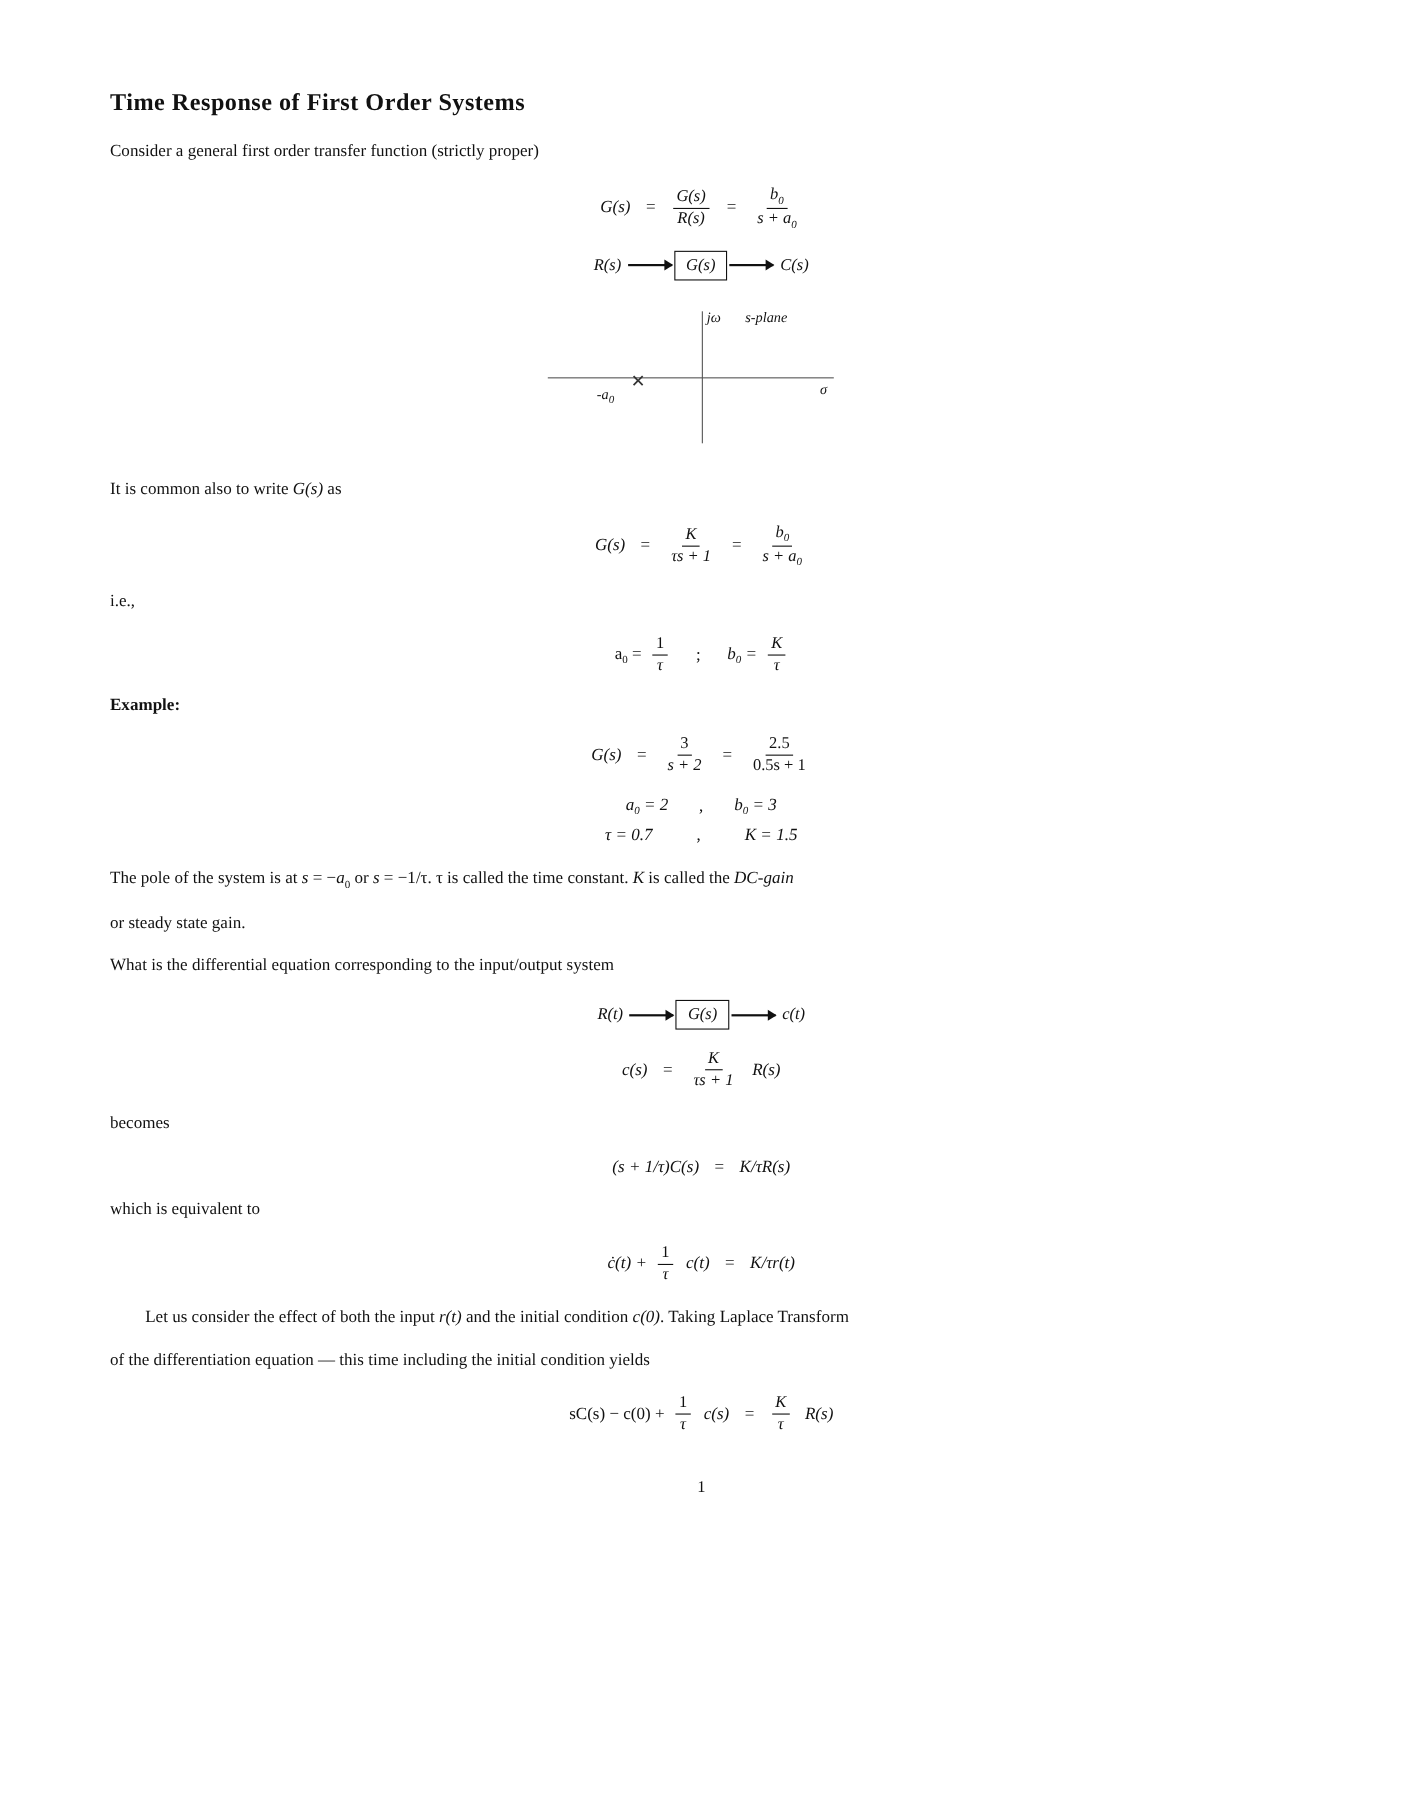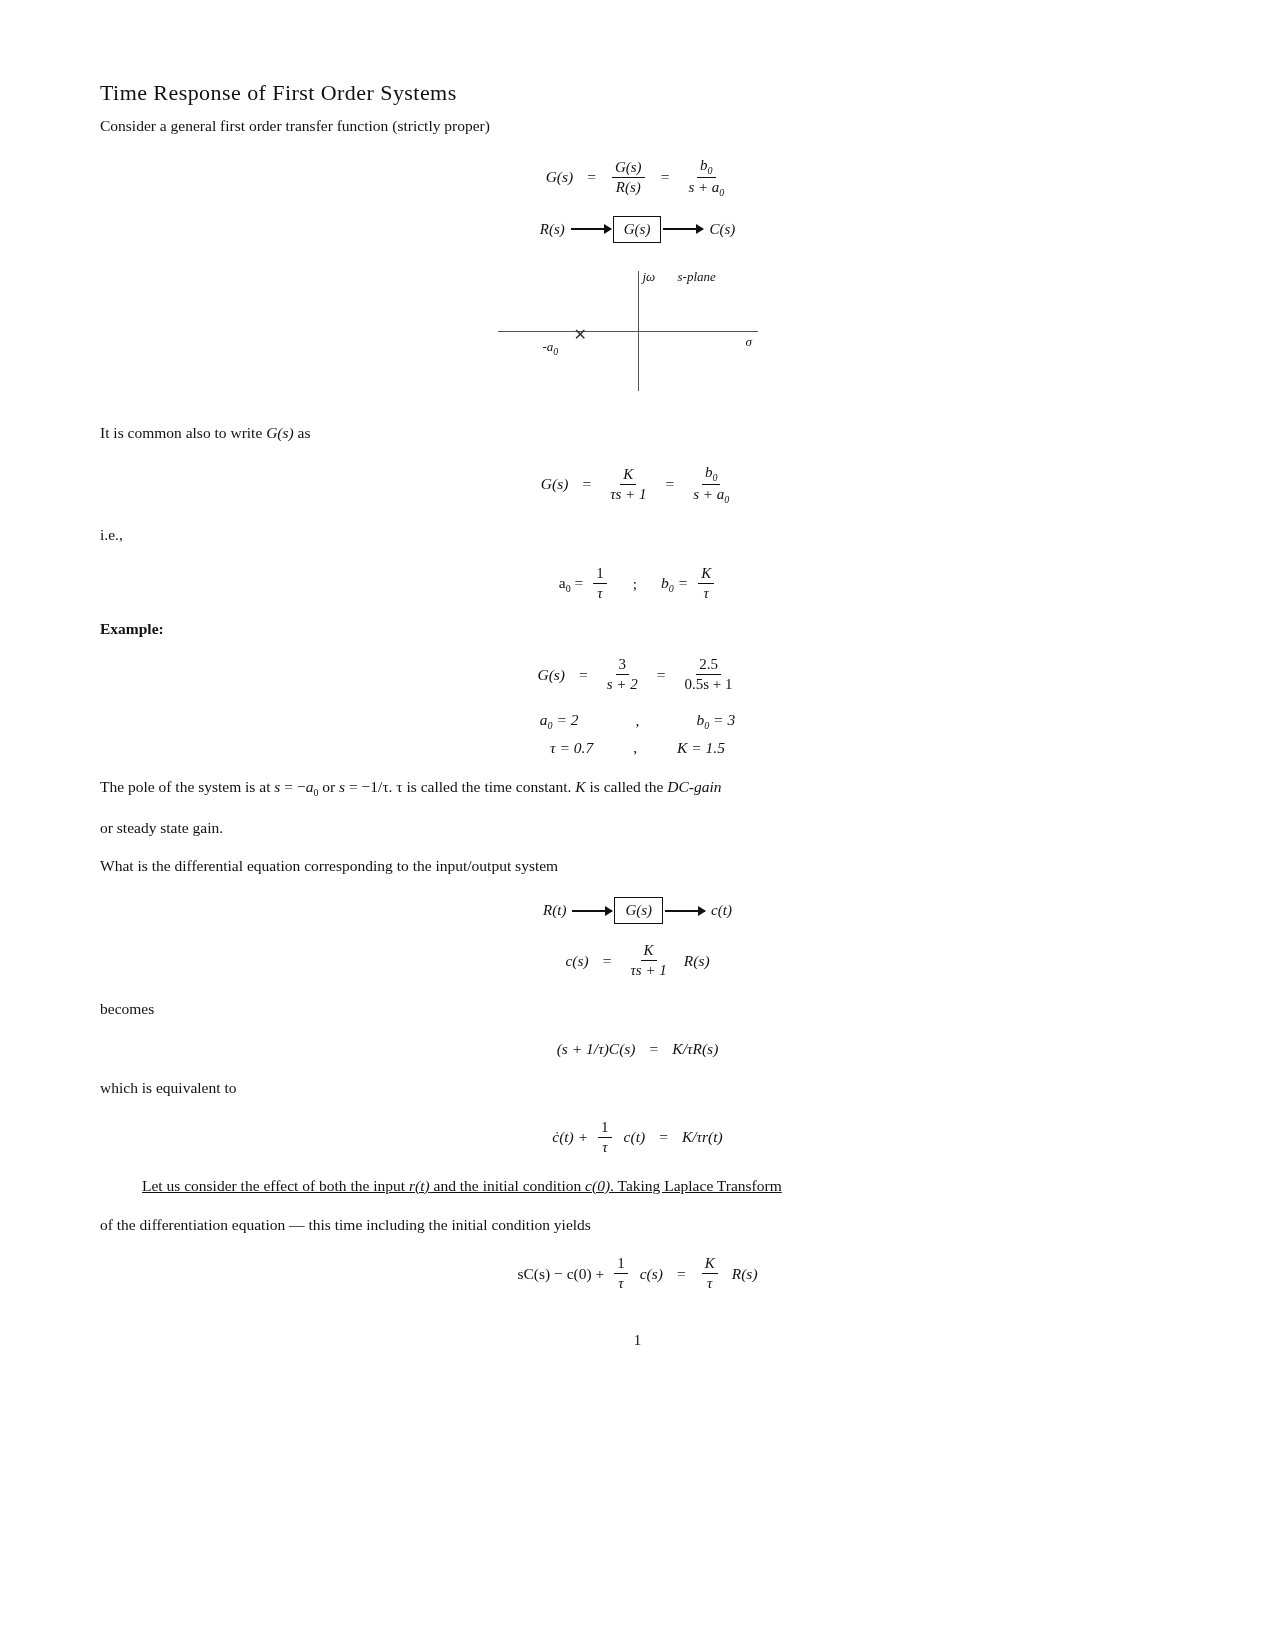--- a/index.html
+++ b/index.html
@@ -9,22 +9,22 @@
       font-family: "Times New Roman", Times, serif;
       font-size: 16px;
       color: #111;
       width: 1275px;
       min-height: 1650px;
       padding: 80px 100px 80px 100px;
     }
 
     .page-title {
       font-size: 22px;
-      font-weight: normal;
-      margin-bottom: 8px;
+      font-weight: bold;
+      margin-bottom: 20px;
       font-family: "Times New Roman", Times, serif;
       letter-spacing: 0.02em;
     }
 
     .paragraph {
       font-size: 15.5px;
       line-height: 1.6;
       margin-bottom: 14px;
     }
 
@@ -191,22 +191,21 @@
       margin-top: 8px;
     }
 
     .page-number {
       text-align: center;
       margin-top: 40px;
       font-size: 15px;
     }
 
     .indent {
-      margin-left: 42px;
-      text-decoration: underline;
+      margin-left: 32px;
     }
     sub {
       font-size: 10px;
       vertical-align: sub;
     }
   </style>
 </head>
 <body>
 
 <div class="page-title">Time Response of First Order Systems</div>
@@ -310,21 +309,21 @@
     </span>
     <span class="math-eq">=</span>
     <span class="math-frac">
       <span class="num">2.5</span>
       <span class="den">0.5s + 1</span>
     </span>
   </div>
 </div>
 
 <div class="math-block">
-  <div class="math-row" style="justify-content:center; gap:57px;">
+  <div class="math-row" style="justify-content:center; gap:28px;">
     <span style="font-style:italic;">a<sub>0</sub> = 2</span>
     <span>,</span>
     <span style="font-style:italic;">b<sub>0</sub> = 3</span>
   </div>
   <div class="math-row" style="justify-content:center; gap:40px;">
     <span style="font-style:italic;">τ = 0.7</span>
     <span>,</span>
     <span style="font-style:italic;">K = 1.5</span>
   </div>
 </div>

